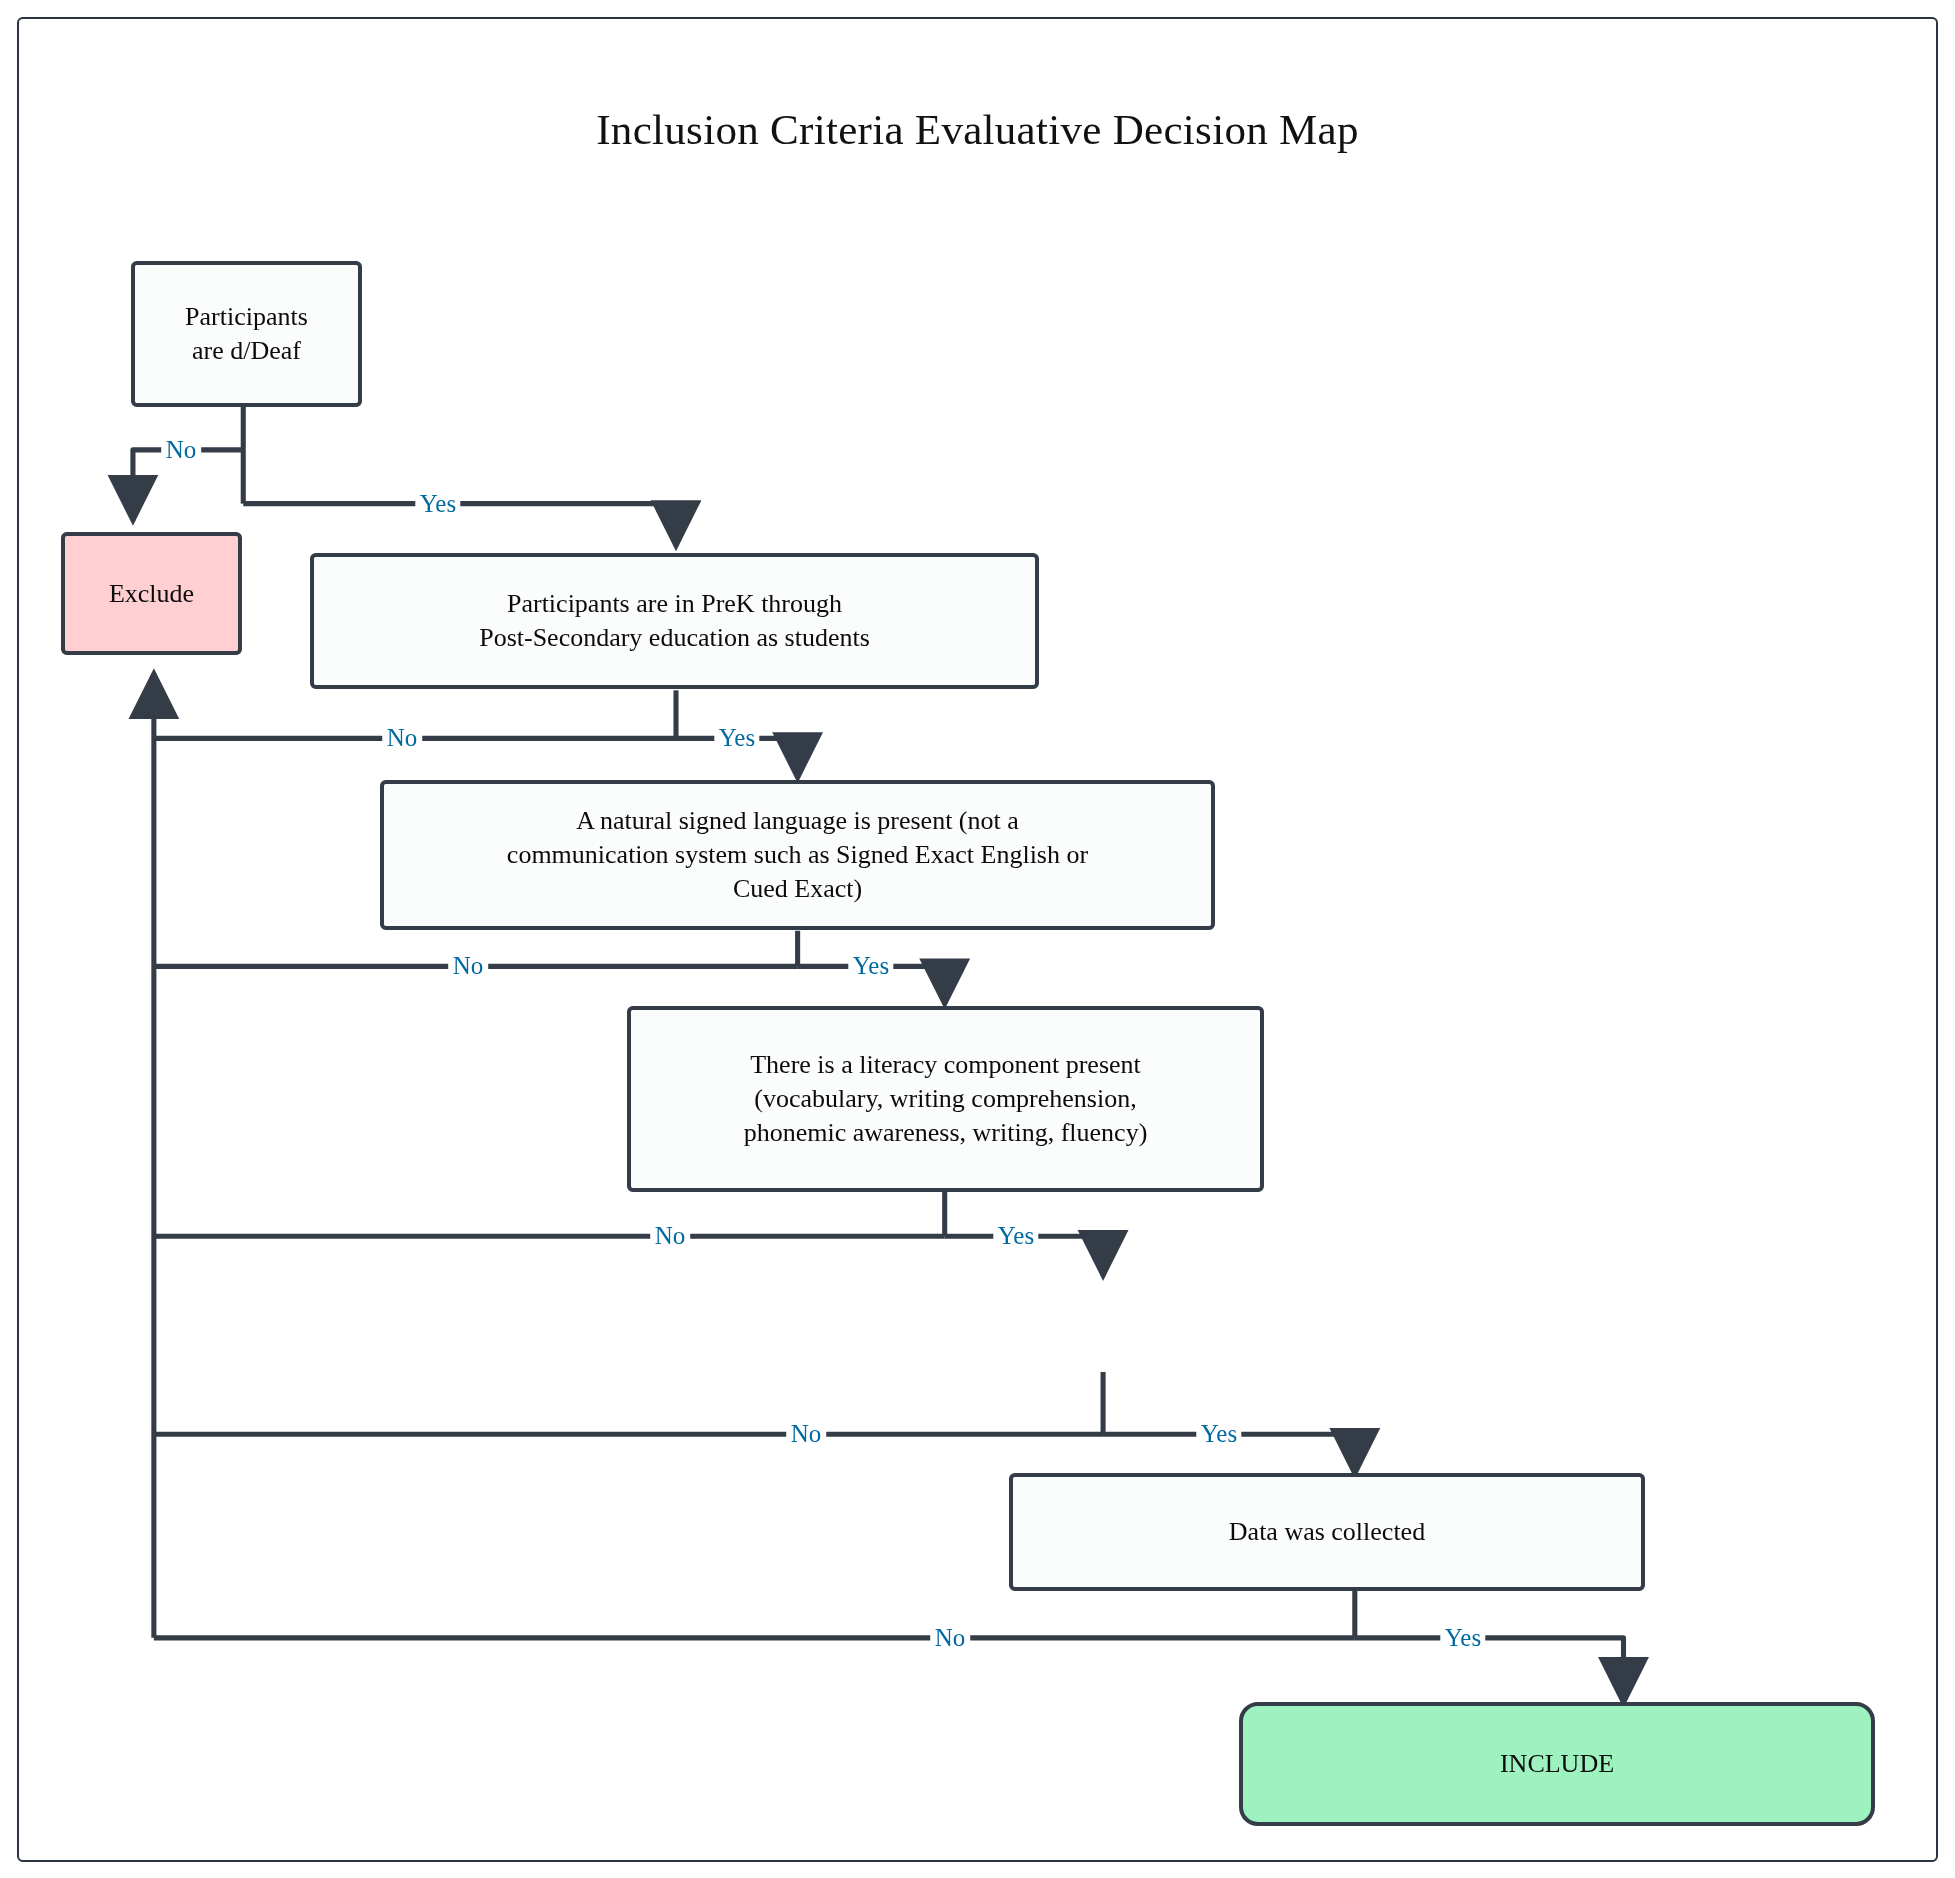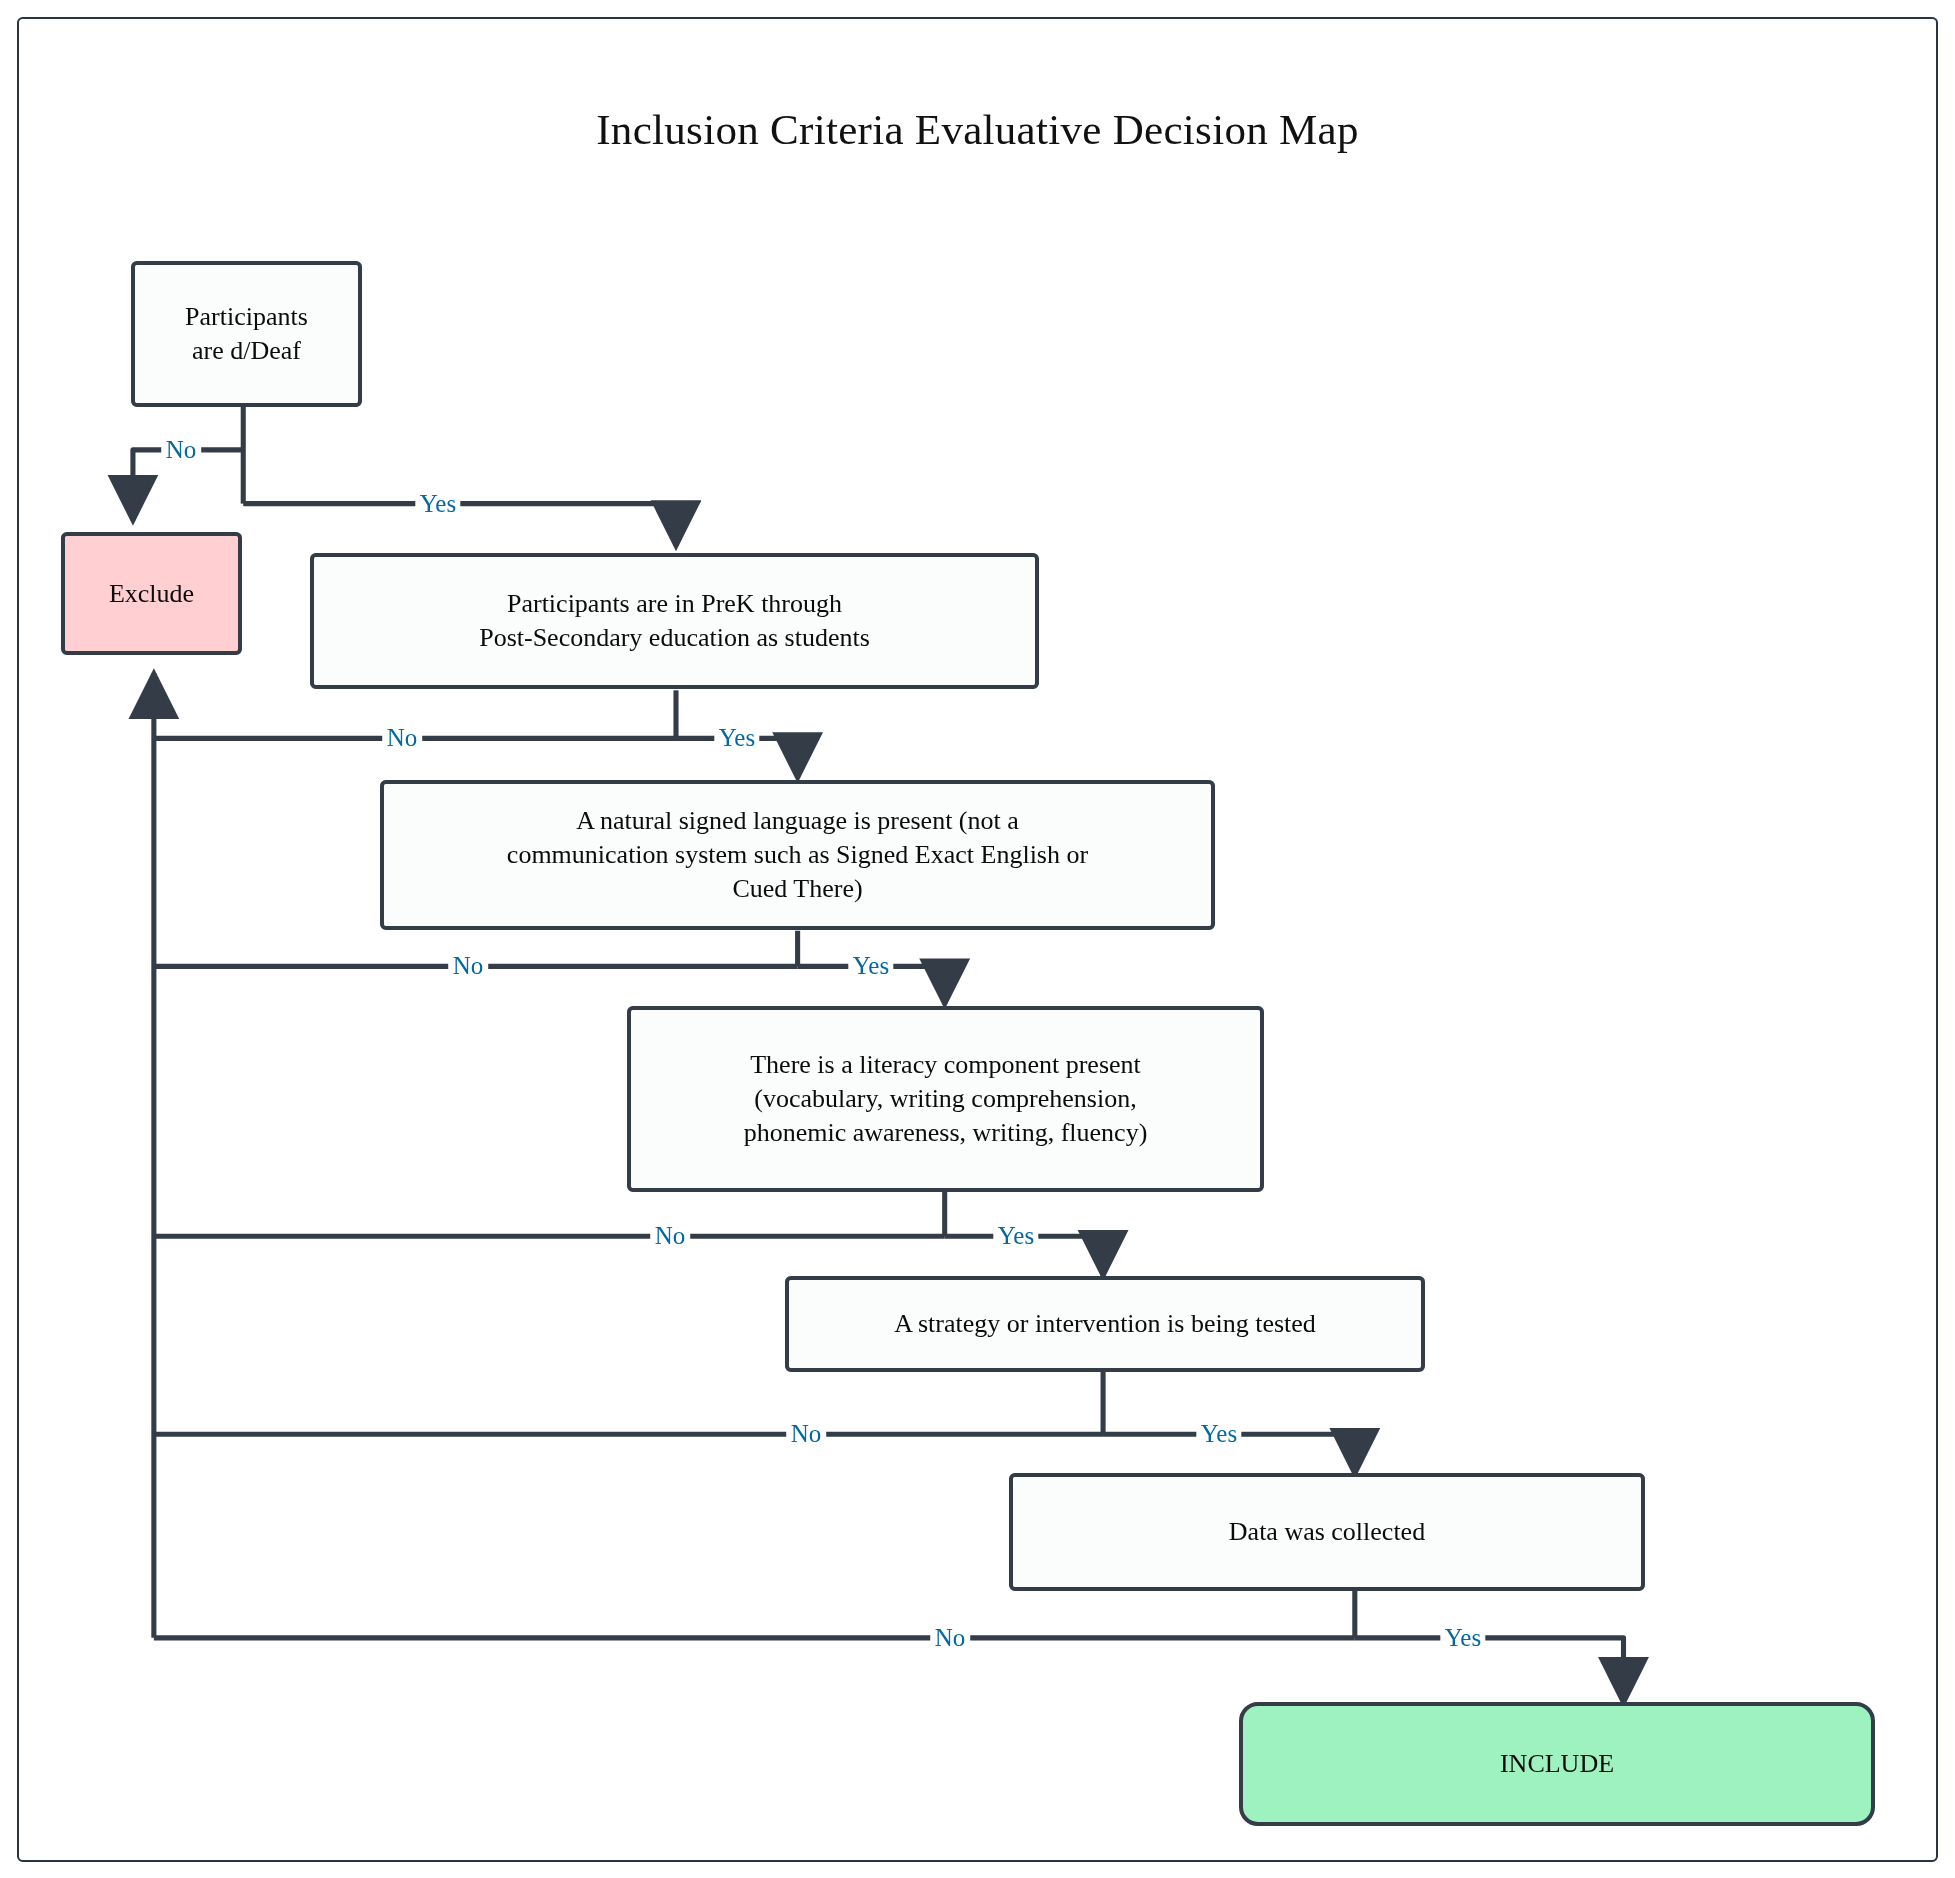--- a/index.html
+++ b/index.html
@@ -153,35 +153,32 @@
     <span>
       <span class="txt">Participants are in PreK through</span>
       <span class="txt">Post-Secondary education as students</span>
     </span>
   </div>
 
   <div class="node" style="left:380px; top:780px; width:835px; height:150px;">
     <span>
       <span class="txt">A natural signed language is present (not a</span>
       <span class="txt">communication system such as Signed Exact English or</span>
-      <span class="txt">Cued There)</span>
+      <span class="txt">Cued Exact)</span>
     </span>
   </div>
 
   <div class="node" style="left:627px; top:1006px; width:637px; height:186px;">
     <span>
       <span class="txt">There is a literacy component present</span>
       <span class="txt">(vocabulary, writing comprehension,</span>
       <span class="txt">phonemic awareness, writing, fluency)</span>
     </span>
   </div>
 
-  <div class="node" style="left:785px; top:1276px; width:640px; height:96px;">
-    <span class="txt">A strategy or intervention is being tested</span>
-  </div>
 
   <div class="node" style="left:1009px; top:1473px; width:636px; height:118px;">
     <span class="txt">Data was collected</span>
   </div>
 
   <div class="node include" style="left:1239px; top:1702px; width:636px; height:124px;">
     <span class="txt">INCLUDE</span>
   </div>
 
   <div class="edge-label" style="left:181px; top:450px;">No</div>

